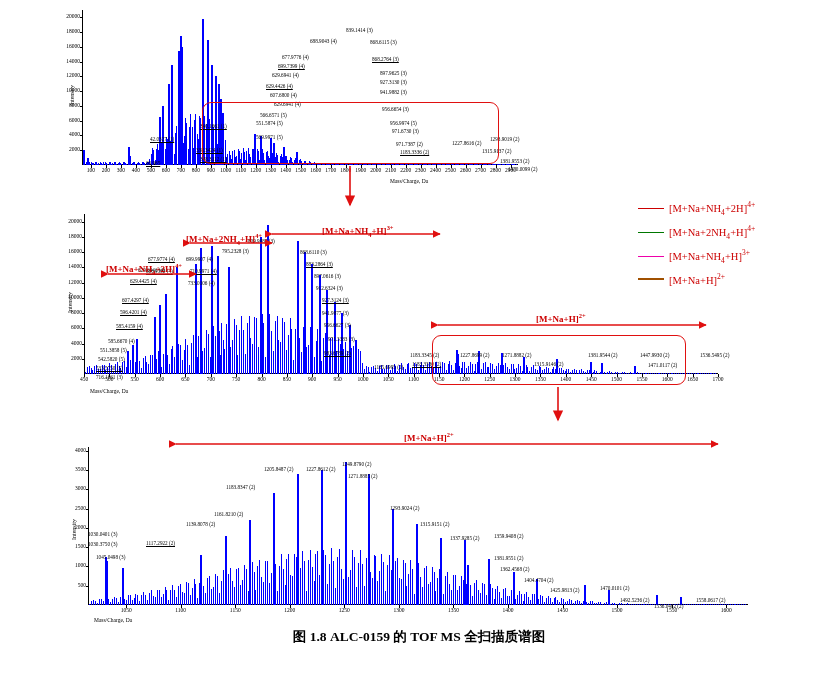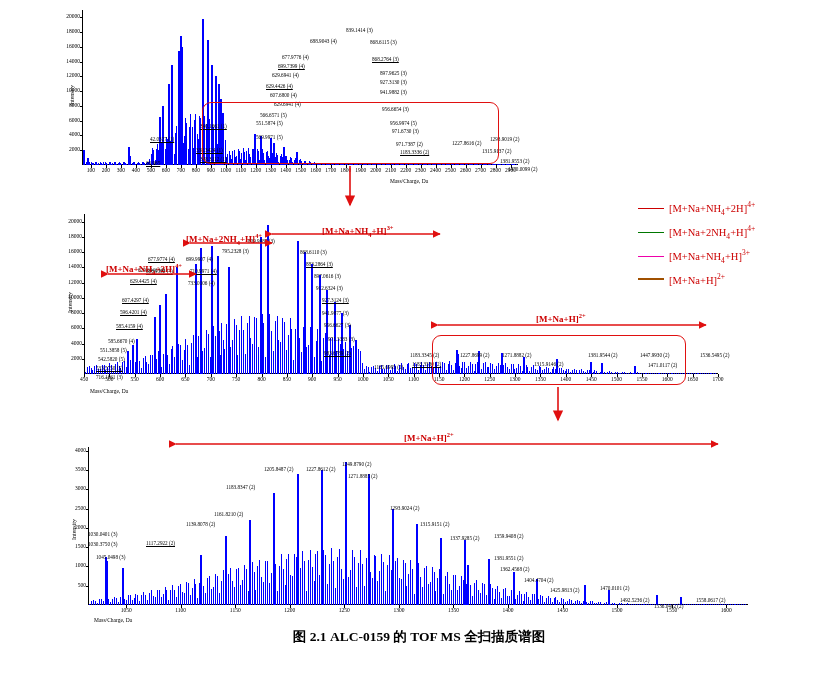--- a/index.html
+++ b/index.html
@@ -1534,19 +1534,19 @@
   <path d="M558,387 L558,420" stroke="#e01010" stroke-width="1.6" fill="none" marker-end="url(#ah)"></path>
 
   <path d="M272,234 L440,234" stroke="#e01010" stroke-width="1.3" fill="none" marker-start="url(#ahs)" marker-end="url(#ahs)"></path>
   <path d="M190,243 L272,243" stroke="#e01010" stroke-width="1.3" fill="none" marker-start="url(#ahs)" marker-end="url(#ahs)"></path>
   <path d="M108,274 L196,274" stroke="#e01010" stroke-width="1.3" fill="none" marker-start="url(#ahs)" marker-end="url(#ahs)"></path>
   <path d="M438,325 L706,325" stroke="#e01010" stroke-width="1.3" fill="none" marker-start="url(#ahs)" marker-end="url(#ahs)"></path>
 
   <path d="M176,444 L718,444" stroke="#e01010" stroke-width="1.3" fill="none" marker-start="url(#ahs)" marker-end="url(#ahs)"></path>
 </svg>
 
-<div class="caption" style="left:0;top:628px;">图 2.1 ALC-0159 的 TOF MS 全扫描质谱图</div>
+<div class="caption" style="left:0;top:628px;">图 1.8 ALC-0159 的 TOF MS 全扫描质谱图</div>
 
 <div class="annot big" style="left:322px;top:224px;">[M+Na+NH<sub style="font-size:.72em">4</sub>+H]<sup>3+</sup></div>
 <div class="annot big" style="left:186px;top:232px;">[M+Na+2NH<sub style="font-size:.72em">4</sub>+H]<sup>4+</sup></div>
 <div class="annot big" style="left:106px;top:262px;">[M+Na+NH<sub style="font-size:.72em">4</sub>+2H]<sup>4+</sup></div>
 <div class="annot big" style="left:536px;top:312px;">[M+Na+H]<sup>2+</sup></div>
 <div class="annot big" style="left:404px;top:431px;">[M+Na+H]<sup>2+</sup></div>
 
 </body></html>

